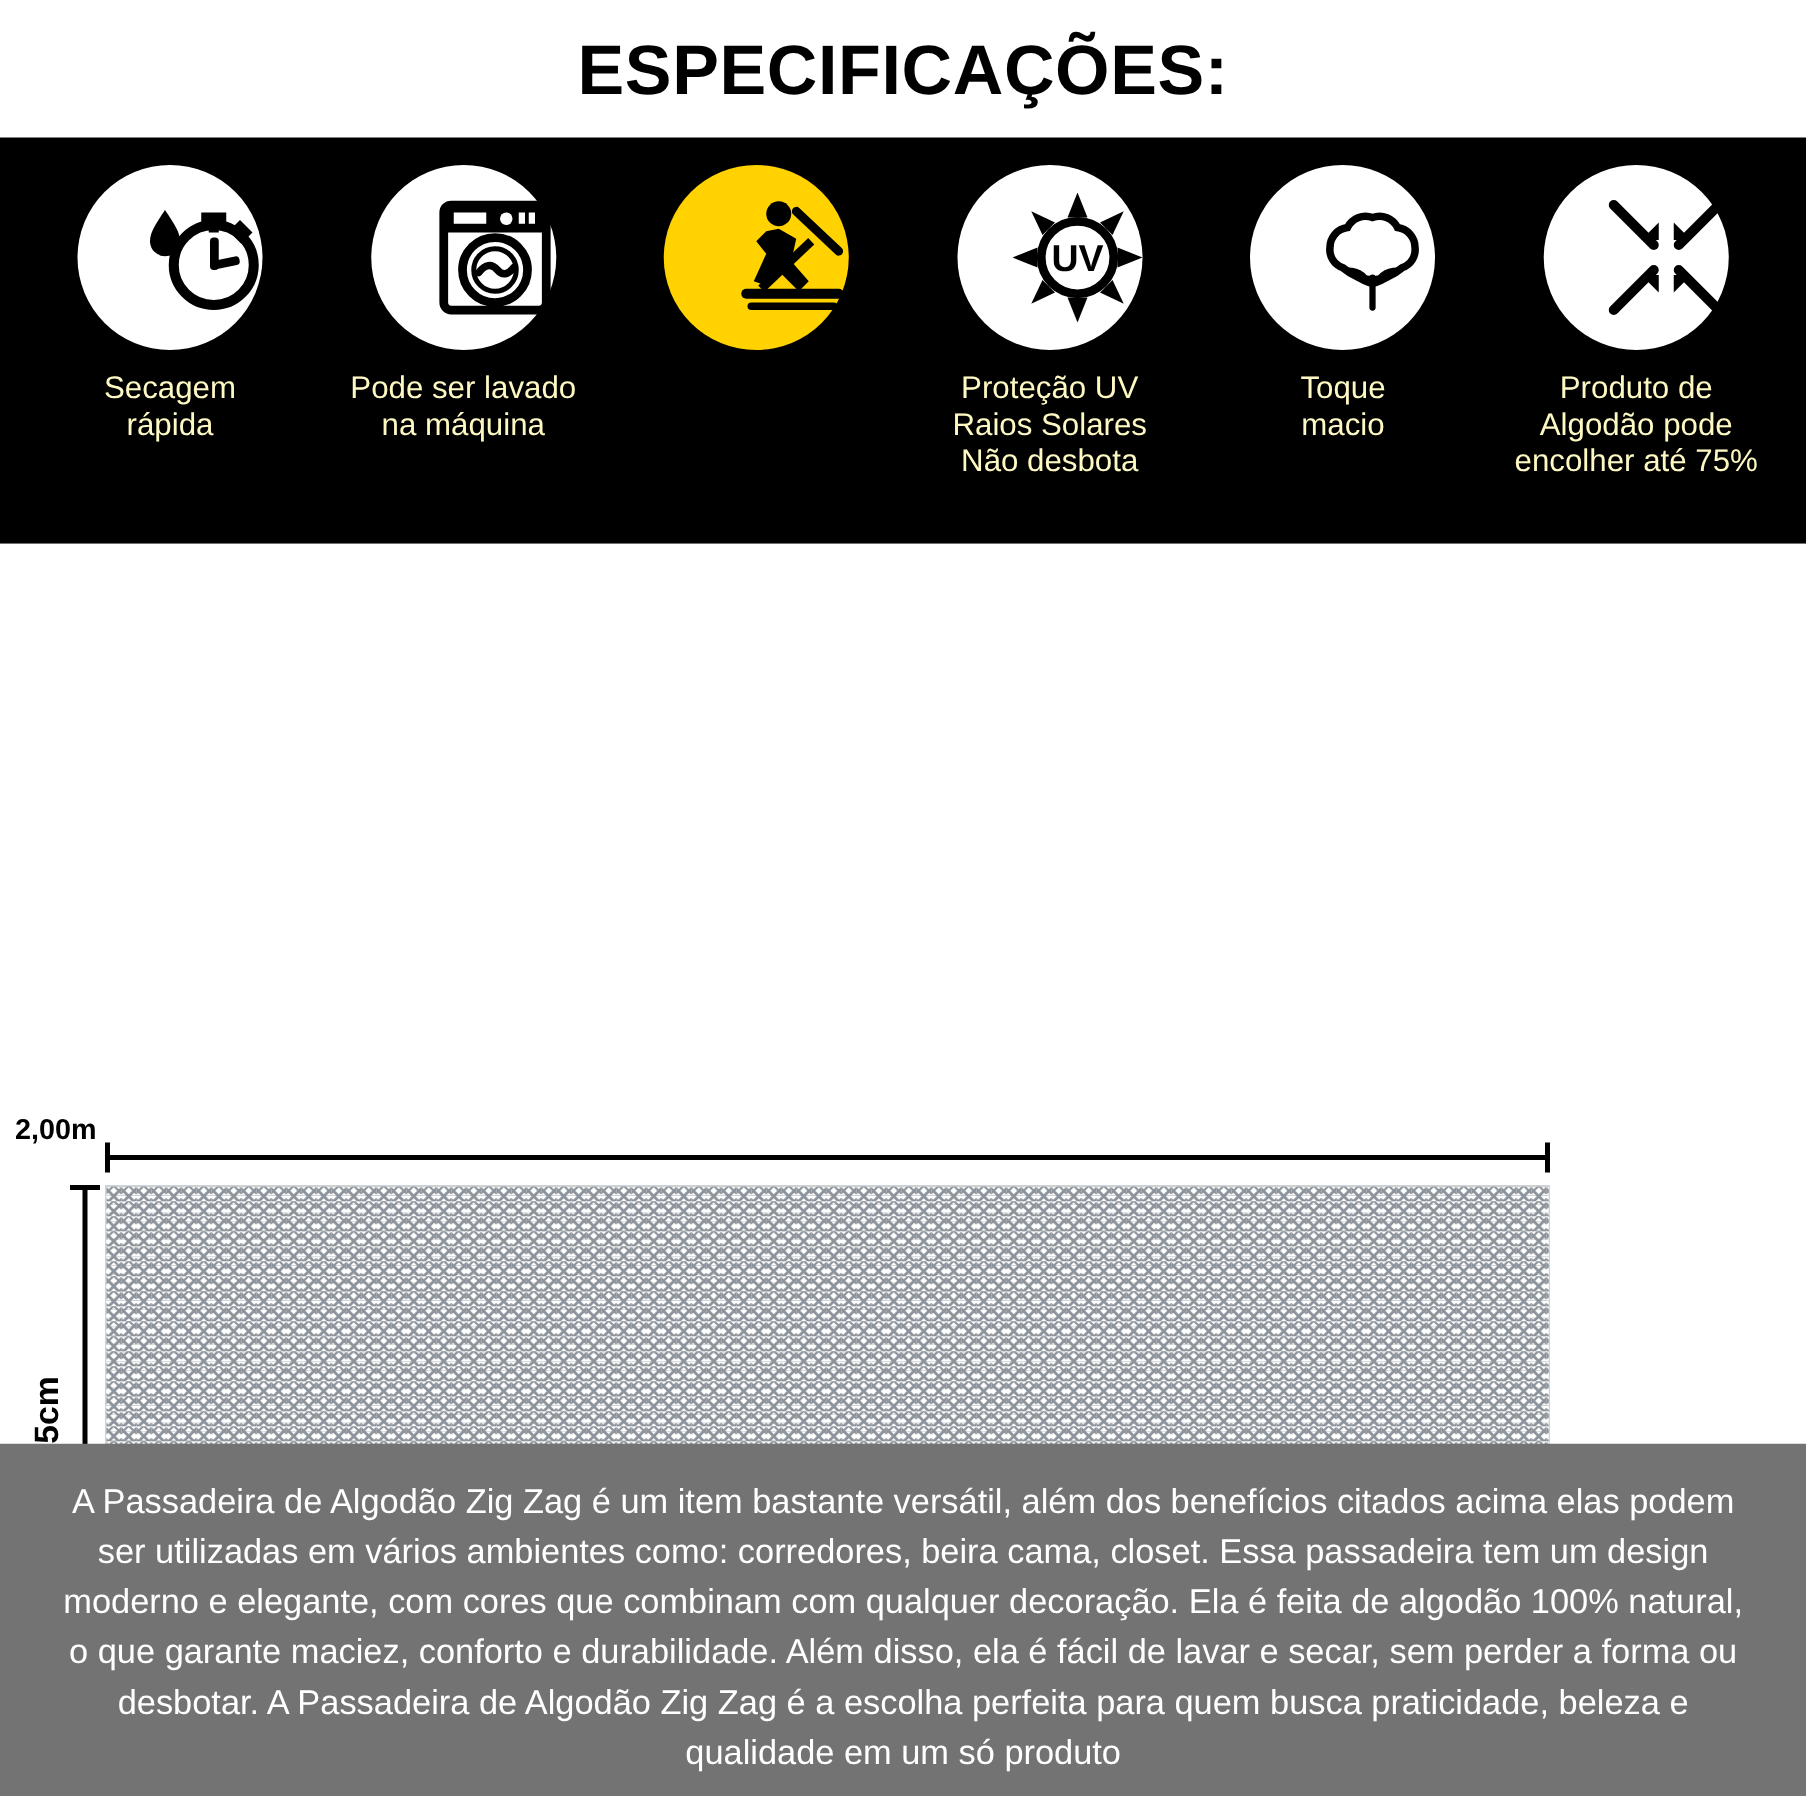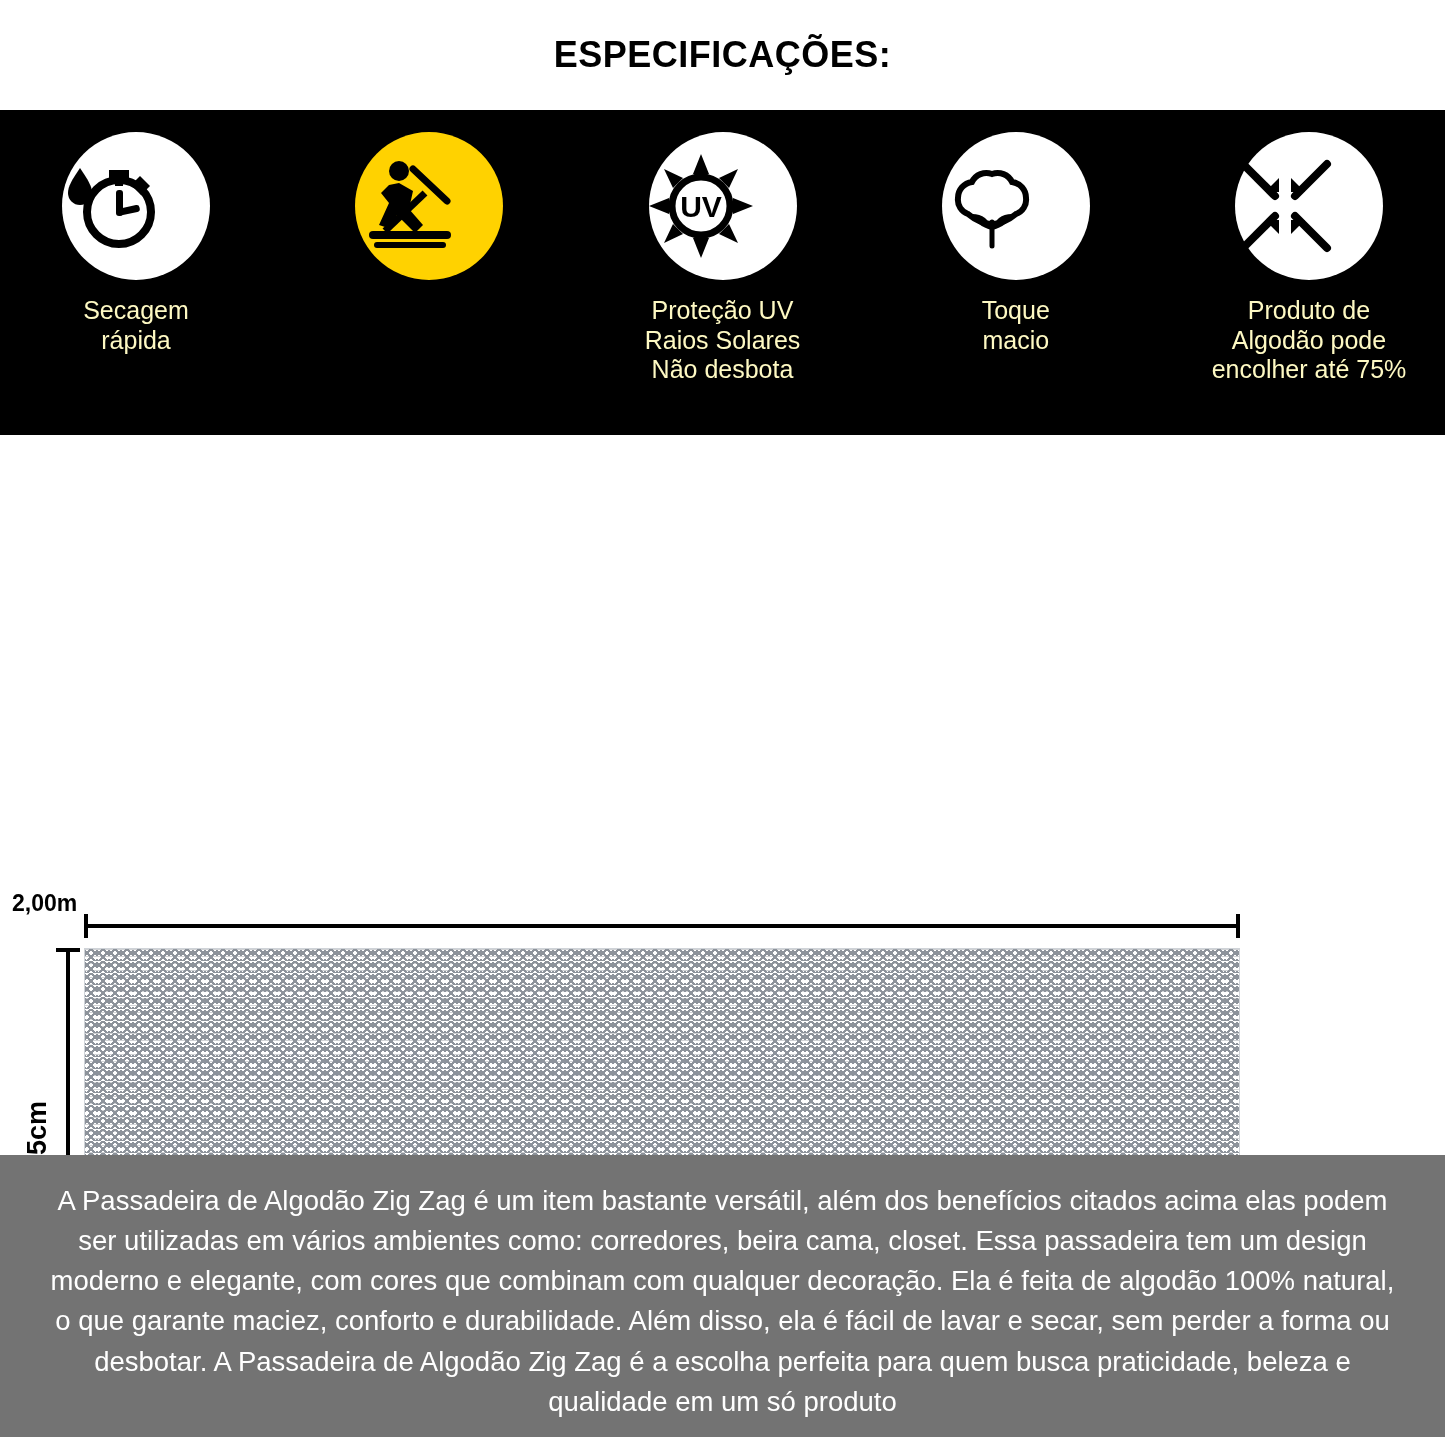--- a/index.html
+++ b/index.html
@@ -19,21 +19,21 @@
   
   .title-band {
     height: 110px;
     display: flex;
     align-items: center;
     justify-content: center;
     background: #ffffff;
   }
   .title-band h1 {
     margin: 0;
-    font-size: 36px;
+    font-size: 56px;
     font-weight: bold;
     letter-spacing: 0.5px;
   }
 
   
   .features-band {
     background: #000000;
     height: 325px;
     display: flex;
     align-items: flex-start;
@@ -48,21 +48,21 @@
     align-items: center;
     text-align: center;
   }
   .circle {
     width: 148px;
     height: 148px;
     border-radius: 50%;
     background: #ffffff;
     display: flex;
     align-items: center;
-    justify-content: flex-start;
+    justify-content: flex-end;
     margin-bottom: 16px;
   }
   .circle.highlight {
     background: #FFD200;
   }
   .feature-label {
     color: #fef9c3;
     font-size: 25px;
     line-height: 1.18;
     white-space: pre-line;
@@ -217,20 +217,39 @@
           <rect x="54" y="30" width="7" height="26" rx="3" fill="#000"></rect>
           <rect x="56" y="49" width="22" height="7" rx="3" fill="#000" transform="rotate(-12 56 52)"></rect>
           <path d="M78 16 l10 10 -9 9 -10 -10 z" fill="#000"></path>
         </svg>
       </span>
     </div>
     <div class="feature-label">Secagem
 rápida</div>
   </div>
 
+  <div class="feature">
+    <div class="circle">
+      <span>
+        <svg width="98" height="96" viewBox="0 0 98 96">
+          <rect x="8" y="6" width="82" height="84" rx="6" fill="none" stroke="#000" stroke-width="7"></rect>
+          <rect x="8" y="6" width="82" height="22" fill="#000"></rect>
+          <rect x="16" y="12" width="26" height="9" fill="#fff"></rect>
+          <circle cx="58" cy="17" r="5" fill="#fff"></circle>
+          <rect x="68" y="12" width="5" height="9" fill="#fff"></rect>
+          <rect x="76" y="12" width="5" height="9" fill="#fff"></rect>
+          <circle cx="49" cy="58" r="26" fill="none" stroke="#000" stroke-width="7"></circle>
+          <circle cx="49" cy="58" r="17" fill="none" stroke="#000" stroke-width="4"></circle>
+          <path d="M36 60 q8 -10 15 -2 q6 7 13 -2" fill="none" stroke="#000" stroke-width="6" stroke-linecap="round"></path>
+        </svg>
+      </span>
+    </div>
+    <div class="feature-label">Pode ser lavado
+na máquina</div>
+  </div>
 
   <div class="feature">
     <div class="circle highlight">
       <span>
         <svg width="100" height="98" viewBox="0 0 100 98">
           <circle cx="44" cy="14" r="10" fill="#000"></circle>
           <path d="M44 26 l14 8 -4 18 14 16 -8 8 -18 -18 -6 14 -12 -4 10 -22 -8 -10 8 -8 z" fill="#000"></path>
           <path d="M18 78 L92 78" stroke="#000" stroke-width="8" stroke-linecap="round"></path>
           <path d="M22 88 L88 88" stroke="#000" stroke-width="6" stroke-linecap="round"></path>
           <path d="M30 74 L70 36" stroke="#000" stroke-width="7"></path>

